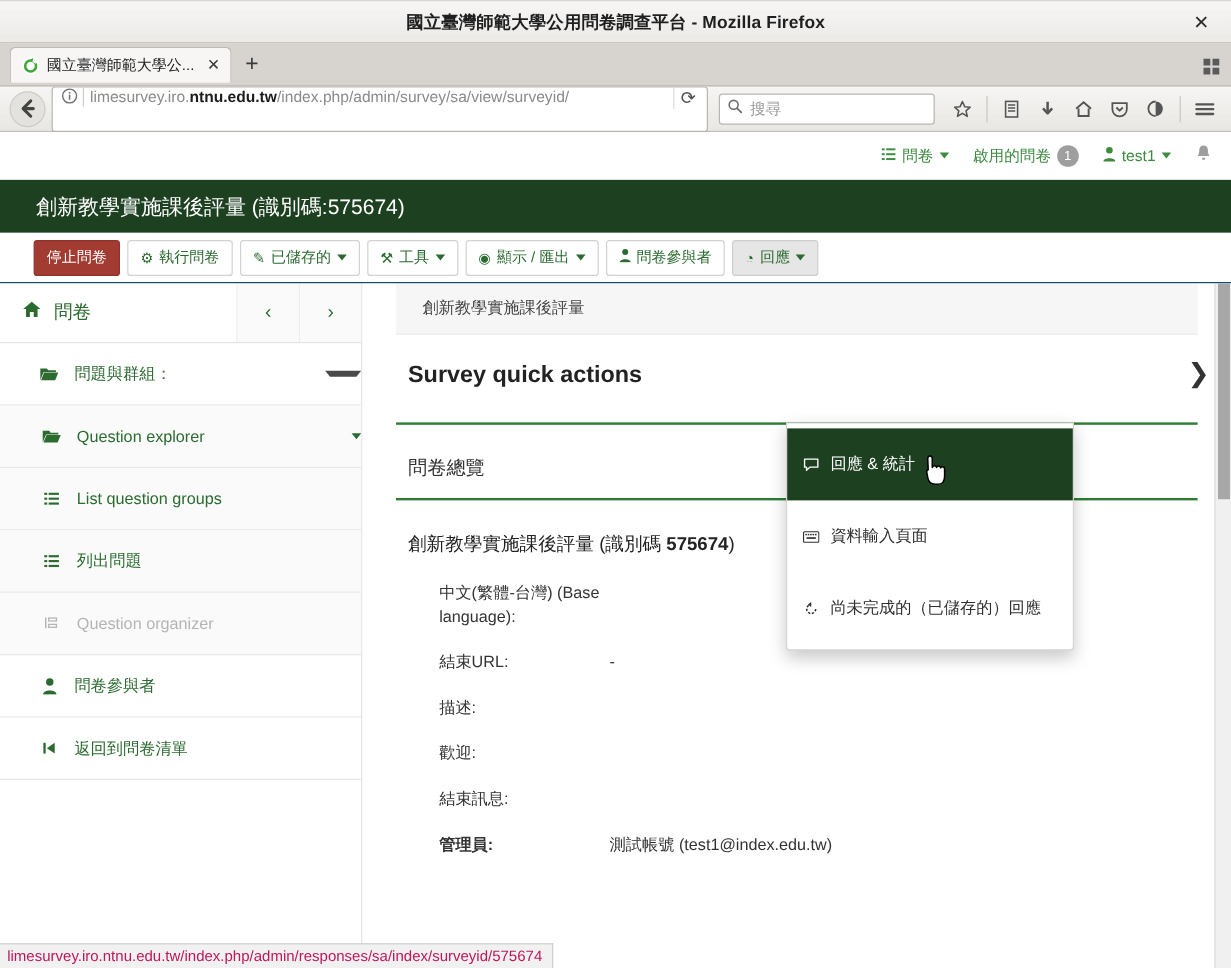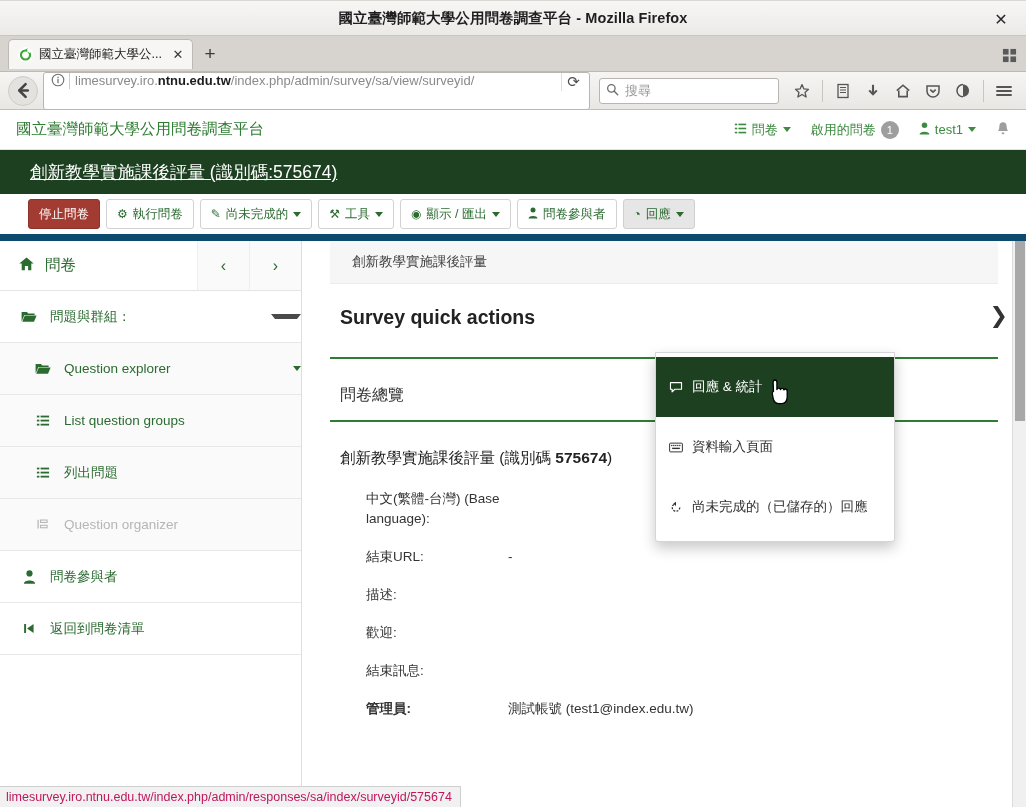--- a/index.html
+++ b/index.html
@@ -147,28 +147,28 @@
   }
   .bell { color: #9e9e9e; font-size: 15px; }
 
   
   .survey-banner {
     height: 44px; flex: 0 0 44px;
     background: #1d4020;
     display: flex; align-items: center; padding: 0 30px;
     color: #fff;
   }
-  .survey-banner .t { font-size: 17.5px; font-weight: 400; text-decoration: underline; }
+  .survey-banner .t { font-size: 17.5px; font-weight: 400; }
 
   
   .ls-toolbar {
     flex: 0 0 42px; background: #fff;
     display: flex; align-items: center; gap: 6px;
     padding: 5px 0 5px 28px;
-    border-bottom: 7px solid #0c4a6e;
+    border-bottom: 1px solid #0c4a6e;
     position: relative; z-index: 3;
   }
   .tbtn {
     height: 30px; display: inline-flex; align-items: center; gap: 5px;
     padding: 0 10px; border: 1px solid #d2d2d2; border-radius: 3px;
     background: #fff; color: #2b6b30; font-size: 12.5px; white-space: nowrap;
   }
   .tbtn.danger { background: #a23b32; border-color: #8e332b; color: #fff; }
   .tbtn.active { background: #e6e6e6; border-color: #cfcfcf; }
   .tbtn .ic { font-size: 12px; }
@@ -190,21 +190,21 @@
   }
   .side-head .arrows { display: flex; }
   .side-head .arrows span {
     width: 52px; height: 49px; display: flex; align-items: center;
     justify-content: center; color: #2b6b30; font-size: 16px;
     background: #fafafa; border-left: 1px solid #eee;
   }
   .side-row {
     min-height: 52px; display: flex; align-items: center;
     border-bottom: 1px solid #e8e8e8;
-    font-size: 13.5px; color: #2b6b30; padding-left: 20px; gap: 12px;
+    font-size: 13.5px; color: #2b6b30; padding-left: 32px; gap: 12px;
   }
   .side-row.sub { padding-left: 34px; background: #fafafa; font-size: 13.5px; }
   .side-row.disabled { color: #b5b5b5; }
   .side-row .lbl { flex: 1 1 auto; }
   .side-row .rcaret { padding-right: 22px; color: #4a4a4a; }
   .side-row .ic { width: 18px; display:flex; align-items:center; justify-content:center; font-size:14px;}
 
   
   .main {
     flex: 1 1 auto; min-width: 0; overflow: hidden;
@@ -382,21 +382,20 @@
         <svg width="18" height="16" viewBox="0 0 18 16">
             <path d="M2 4 H16 M2 8 H16 M2 12 H16" stroke="#555" stroke-width="1.9" stroke-linecap="round"></path>
           </svg>
       </span>
     </div>
   </div>
 
   <div class="viewport">
 
     <div class="ls-navbar">
-      <span class="ls-brand">國立臺灣師範大學公用問卷調查平台</span>
       <div class="ls-nav-right">
         <span class="ls-nav-item">
           <span>
             <svg width="13" height="13" viewBox="0 0 16 16">
                 <rect x="1" y="2" width="3" height="2" fill="#3c8b40"></rect>
                 <rect x="1" y="7" width="3" height="2" fill="#3c8b40"></rect>
                 <rect x="1" y="12" width="3" height="2" fill="#3c8b40"></rect>
                 <rect x="5.5" y="2" width="9.5" height="2" fill="#3c8b40"></rect>
                 <rect x="5.5" y="7" width="9.5" height="2" fill="#3c8b40"></rect>
                 <rect x="5.5" y="12" width="9.5" height="2" fill="#3c8b40"></rect>
@@ -435,21 +434,21 @@
     <div class="ls-toolbar">
       <button class="tbtn danger">
         <span>停止問卷</span>
       </button>
       <button class="tbtn">
         <span class="ic">⚙</span>
         <span>執行問卷</span>
       </button>
       <button class="tbtn">
         <span class="ic">✎</span>
-        <span>尚未完成的</span>
+        <span>已儲存的</span>
         <span class="caret"></span>
       </button>
       <button class="tbtn">
         <span class="ic">⚒</span>
         <span>工具</span>
         <span class="caret"></span>
       </button>
       <button class="tbtn">
         <span class="ic">◉</span>
         <span>顯示 / 匯出</span>

